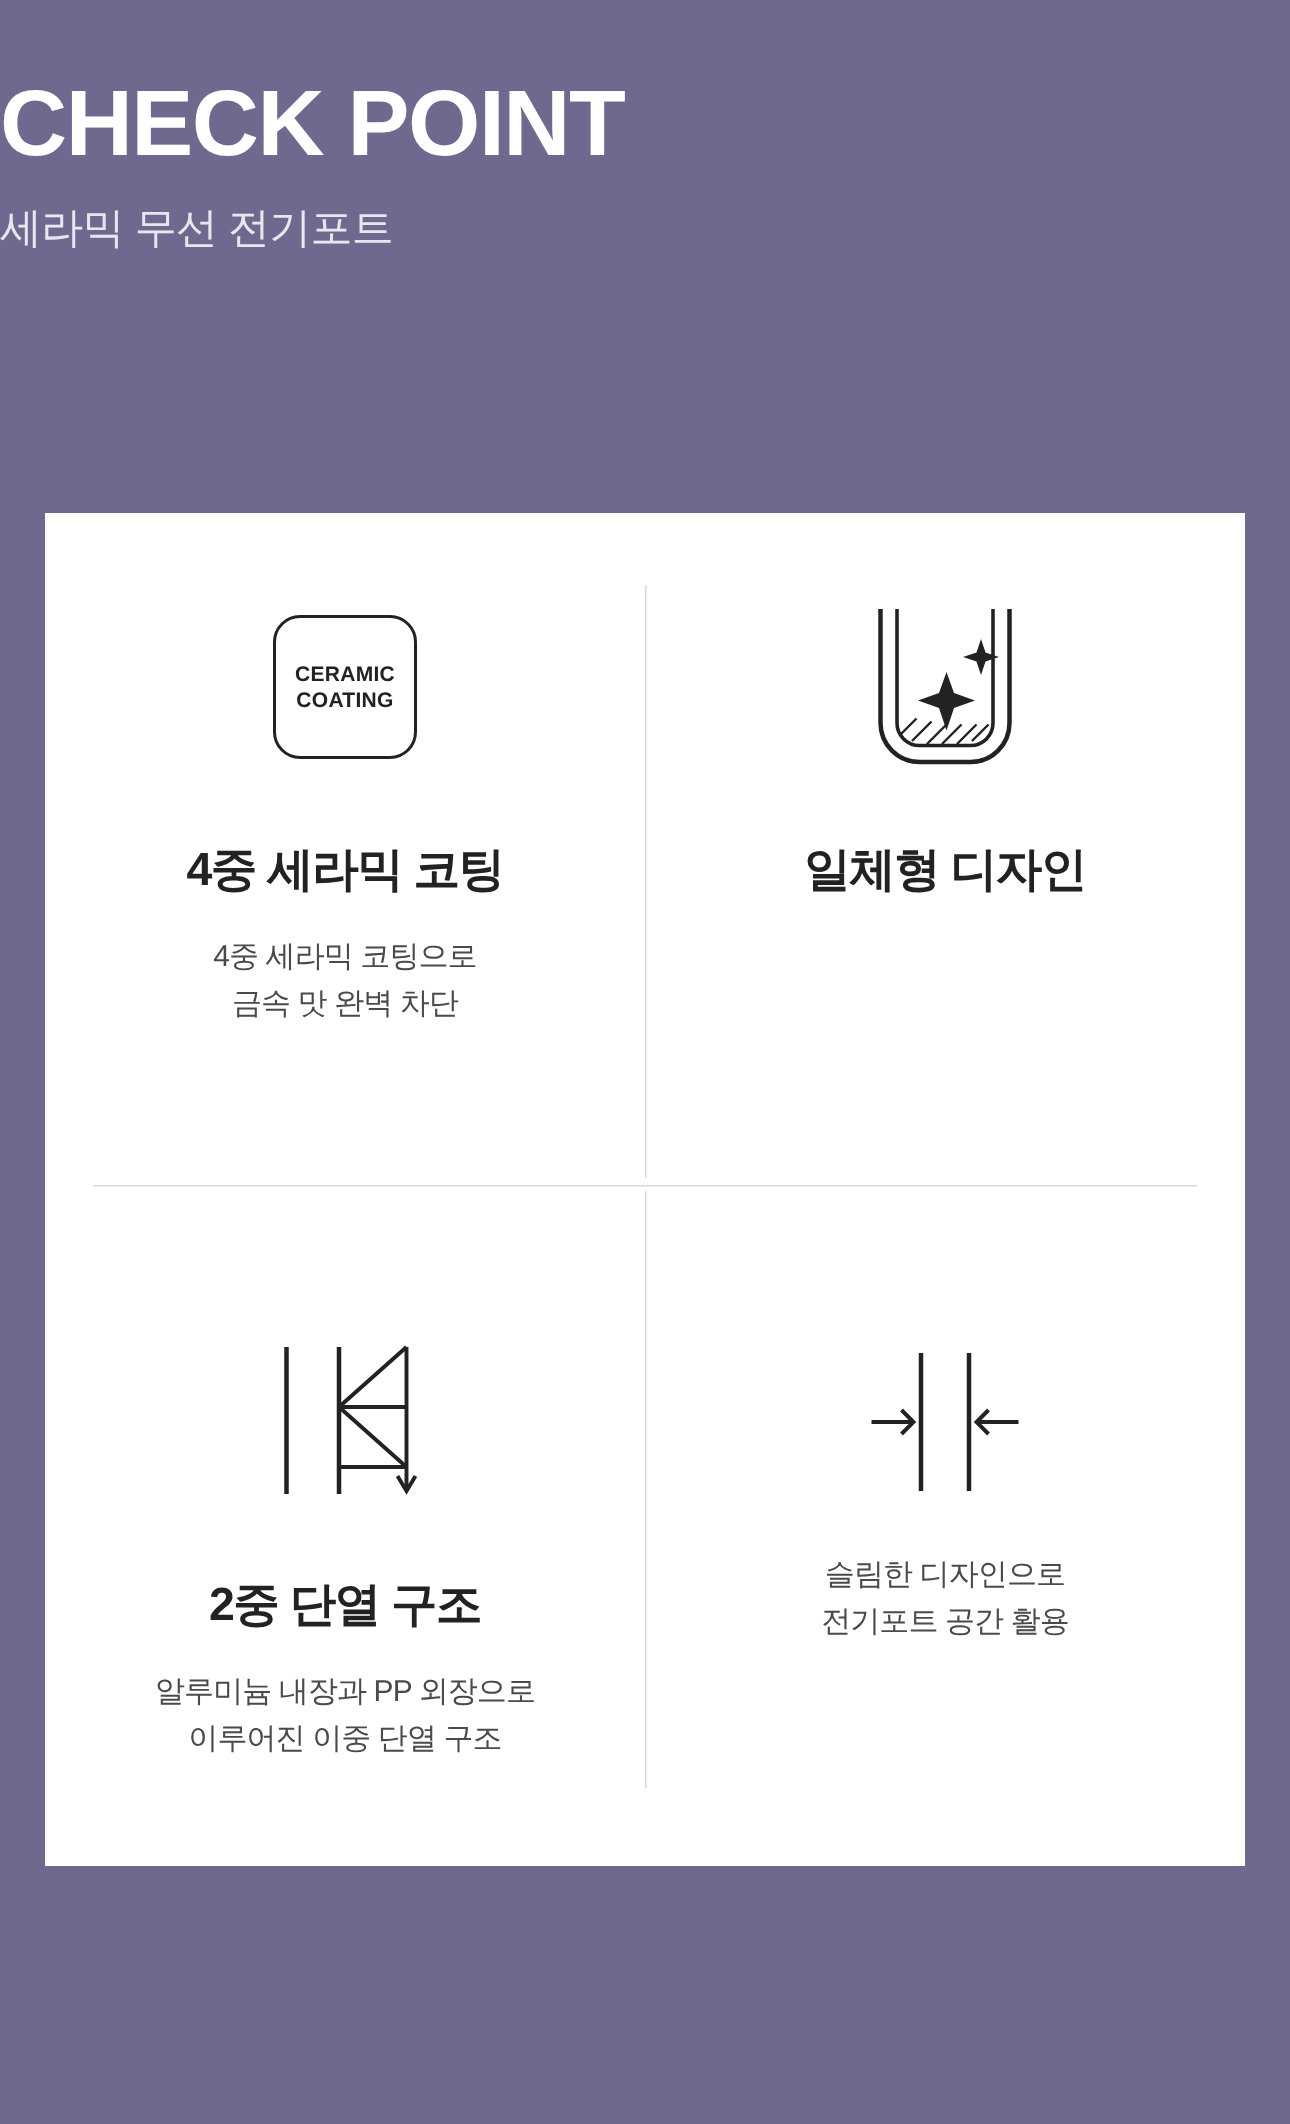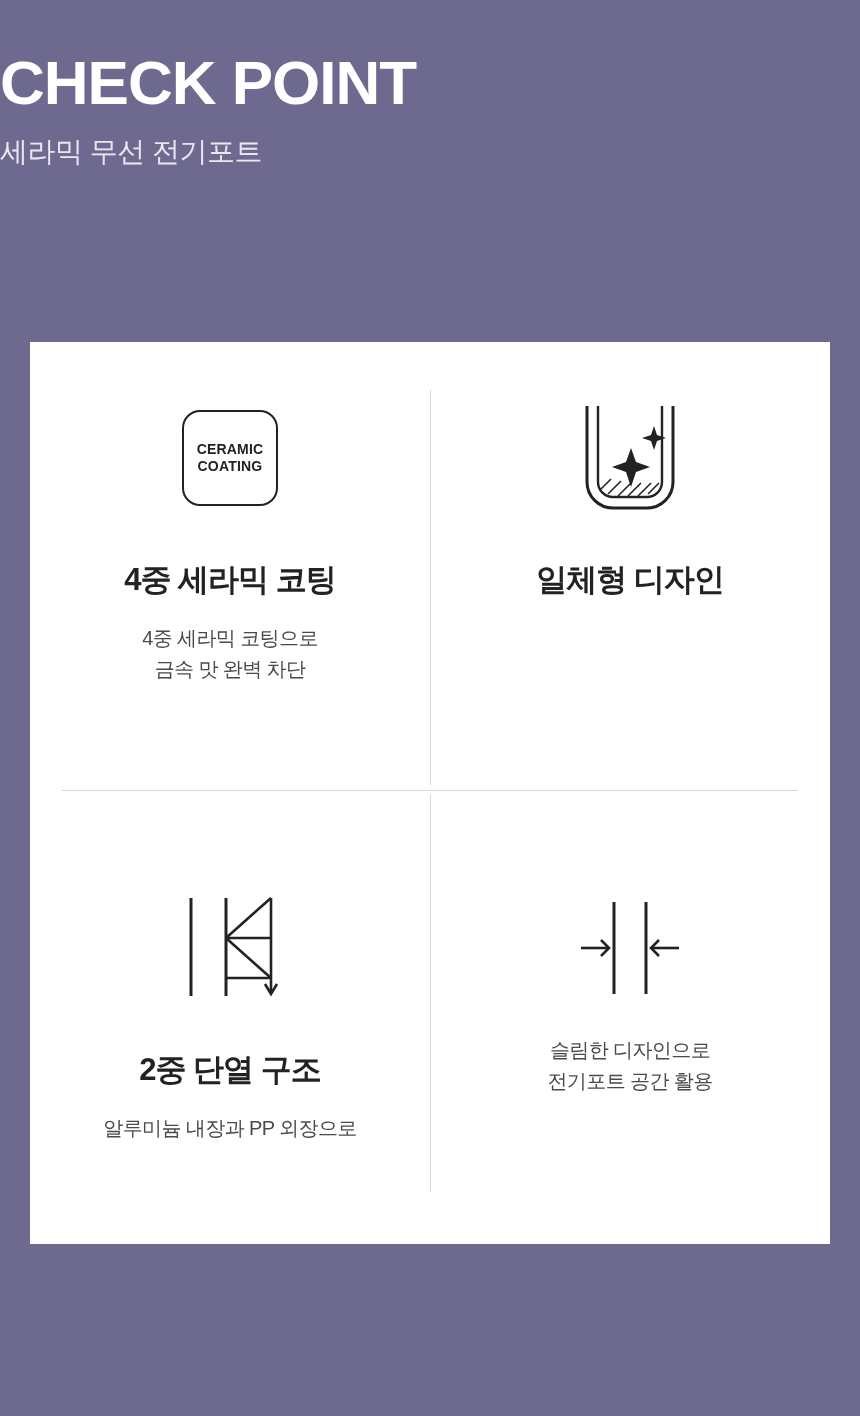--- a/index.html
+++ b/index.html
@@ -196,20 +196,21 @@
               <path d="M55 42 L100 42" stroke="#222" stroke-width="2.6"></path>
               <path d="M55 42 L100 82" stroke="#222" stroke-width="2.6"></path>
               <path d="M55 82 L100 82" stroke="#222" stroke-width="2.6"></path>
               <path d="M100 2 L100 96" stroke="#222" stroke-width="2.6"></path>
               <path d="M94 88 L100 98 L106 88" stroke="#222" stroke-width="2.6" fill="none"></path>
             </svg>
           </div>
           <div class="cell-title">2중 단열 구조</div>
           <div class="cell-desc">
             <div>알루미늄 내장과 PP 외장으로</div>
+            <div>이루어진 이중 단열 구조</div>
           </div>
         </div>
       </div>
 
       <div class="cell r2">
         <div class="cell-inner">
           <div class="icon-wrap">
             <svg width="118" height="104" viewBox="0 0 118 104" fill="none" xmlns="http://www.w3.org/2000/svg">
               <line x1="43" y1="6" x2="43" y2="98" stroke="#222" stroke-width="3"></line>
               <line x1="75" y1="6" x2="75" y2="98" stroke="#222" stroke-width="3"></line>

